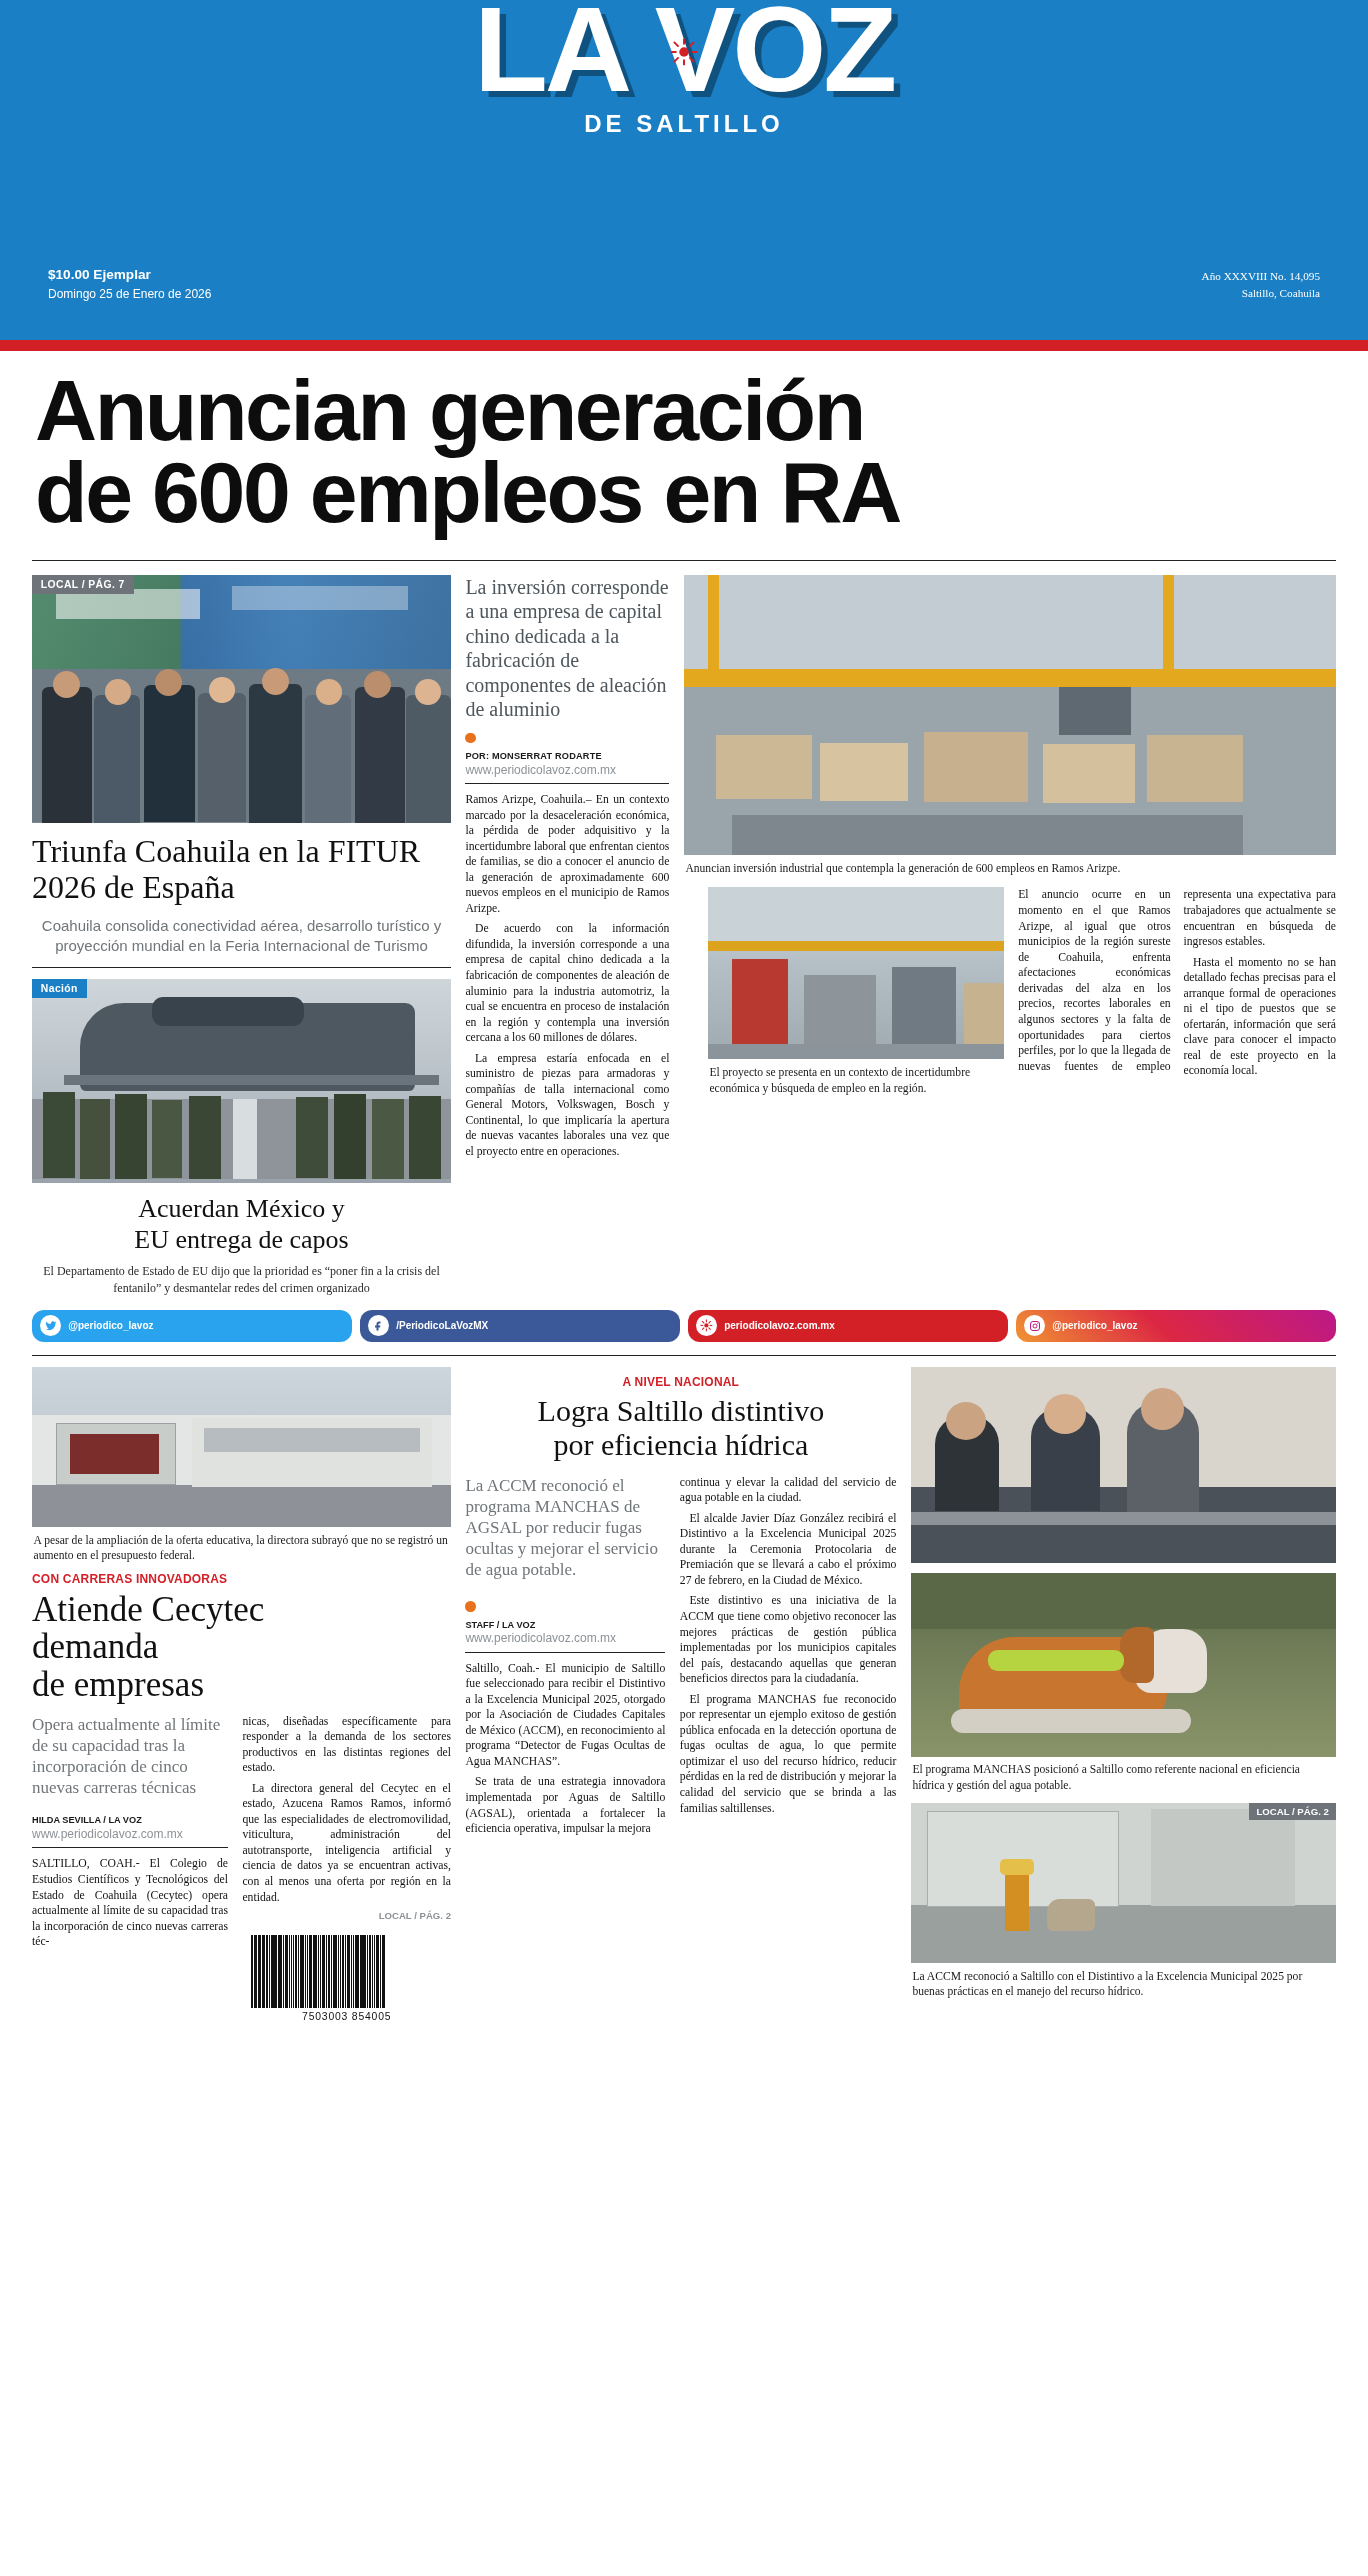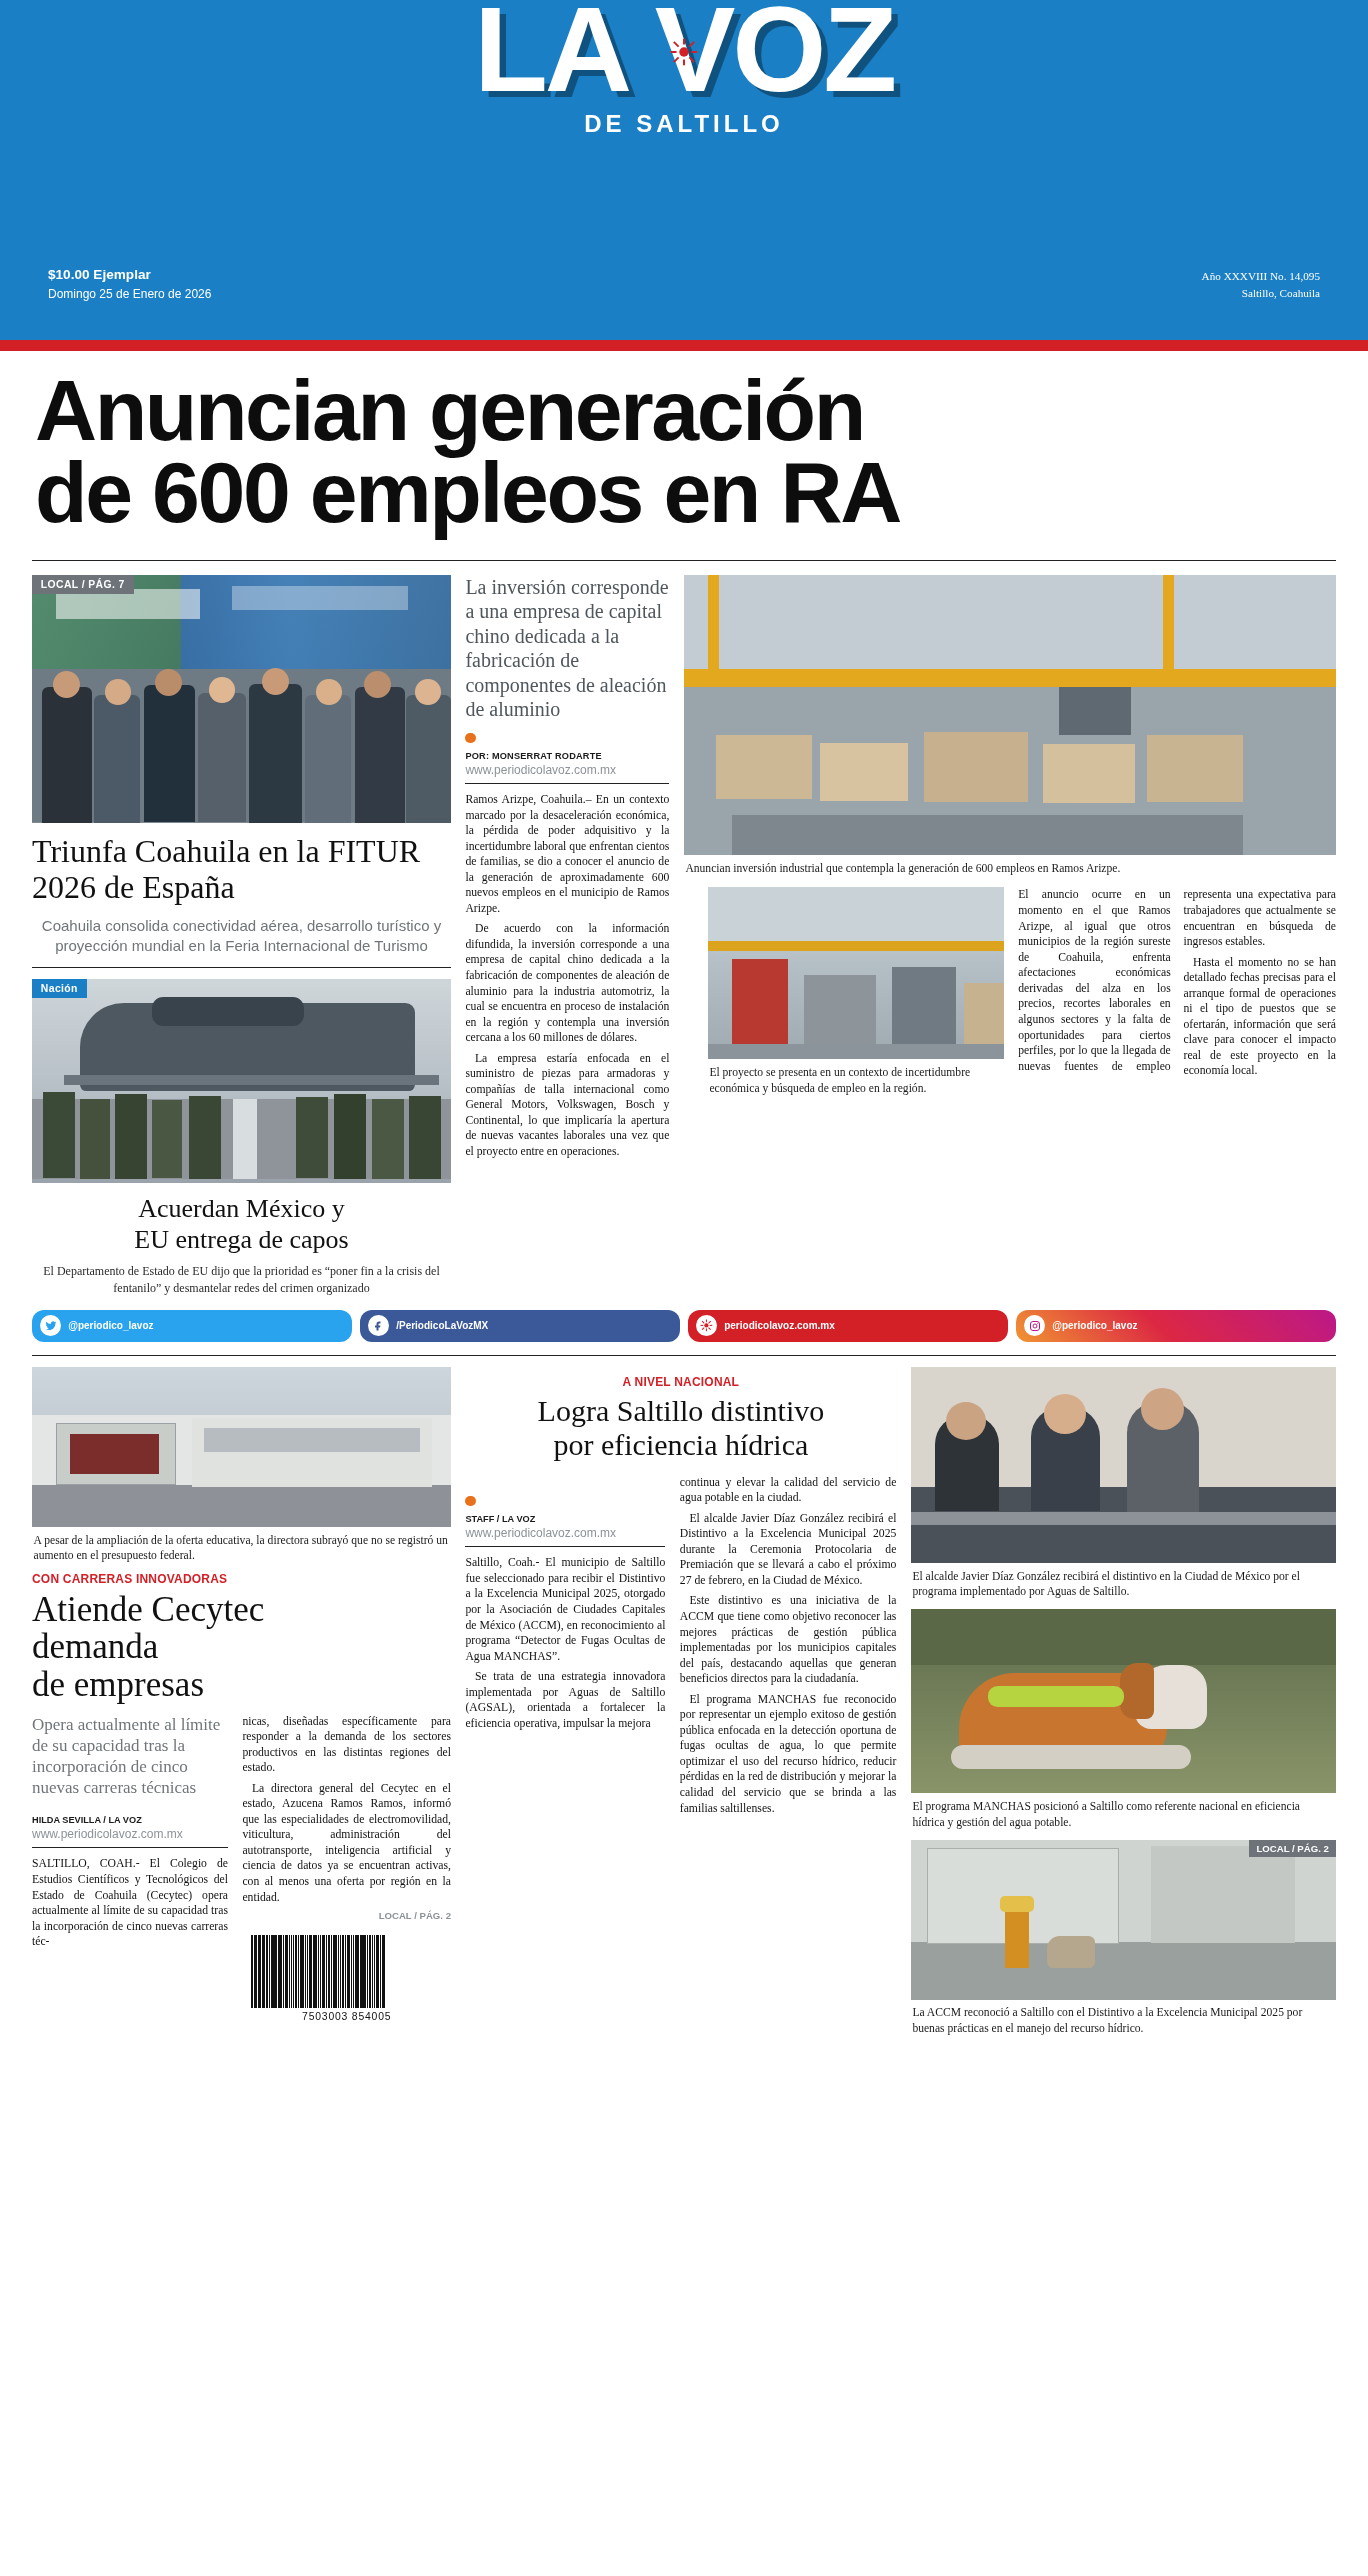--- a/index.html
+++ b/index.html
@@ -590,20 +590,21 @@
 
     <div class="lw-mid">
       <div class="kicker-red kicker-red-center">A NIVEL NACIONAL</div>
       <div class="mid-title">
         <div>Logra Saltillo distintivo</div>
         <div>por eficiencia hídrica</div>
       </div>
 
       <div style="display:flex; gap:14.4px;">
         <div style="width:200px;flex:none;">
+          <div class="gray-deck">La ACCM reconoció el programa MANCHAS de AGSAL por reducir fugas ocultas y mejorar el servicio de agua potable.</div>
           <span class="dot-orange" style="margin-top:21px;"></span>
           <div class="staff">STAFF / LA VOZ</div>
           <div class="byline-url">www.periodicolavoz.com.mx</div>
           <div class="rule" style="margin:6.4px 0 8px 0;"></div>
           <div class="body-text">
             <p class="first">Saltillo, Coah.- El municipio de Saltillo fue seleccionado para recibir el Distintivo a la Excelencia Municipal 2025, otorgado por la Asociación de Ciudades Capitales de México (ACCM), en reconocimiento al programa “Detector de Fugas Ocultas de Agua MANCHAS”.</p>
             <p>Se trata de una estrategia innovadora implementada por Aguas de Saltillo (AGSAL), orientada a fortalecer la eficiencia operativa, impulsar la mejora</p>
           </div>
         </div>
         <div style="flex:1;">
@@ -624,21 +625,20 @@
           <div class="sk" style="left:0;top:120px;width:100%;height:76px;background:#4a5158;"></div>
           <div class="sk" style="left:24px;top:48px;width:64px;height:96px;background:#2e3338;border-radius:29px 29px 0 0;"></div>
           <div class="sk" style="left:35px;top:35px;width:40px;height:38px;border-radius:50%;background:#caa382;"></div>
           <div class="sk" style="left:120px;top:40px;width:69px;height:104px;background:#394049;border-radius:30px 30px 0 0;"></div>
           <div class="sk" style="left:133px;top:27px;width:42px;height:40px;border-radius:50%;background:#d6ae8b;"></div>
           <div class="sk" style="left:216px;top:34px;width:72px;height:112px;background:#5c6168;border-radius:32px 32px 0 0;"></div>
           <div class="sk" style="left:230px;top:21px;width:43px;height:42px;border-radius:50%;background:#cda585;"></div>
           <div class="sk" style="left:0;top:145px;width:100%;height:12.8px;background:#8d9299;"></div>
         </div>
       </div>
-      <div class="caption">El alcalde Javier Díaz González recibirá el distintivo en la Ciudad de México por el programa implementado por Aguas de Saltillo.</div>
 
       <div class="photo" style="height:184px; margin-top:9.6px;">
         <div class="ph-inner" style="background:linear-gradient(180deg,#5d6a4a 0%,#6f7c57 40%,#8a9469 100%);">
           <div class="sk" style="left:0;top:0;width:100%;height:56px;background:#5b6848;"></div>
           <div class="sk" style="left:48px;top:64px;width:208px;height:88px;background:#c8762f;border-radius:56px 32px 32px 16px;"></div>
           <div class="sk" style="left:224px;top:56px;width:72px;height:64px;background:#e6e0d8;border-radius:32px 24px 16px 16px;"></div>
           <div class="sk" style="left:209px;top:54px;width:34px;height:56px;background:#b2682a;border-radius:17.6px 8px 8px 14.4px;"></div>
           <div class="sk" style="left:77px;top:77px;width:136px;height:21px;background:#b5d43f;border-radius:9.6px;"></div>
           <div class="sk" style="left:40px;top:136px;width:240px;height:24px;background:#d4cfc4;border-radius:12.8px;"></div>
         </div>

